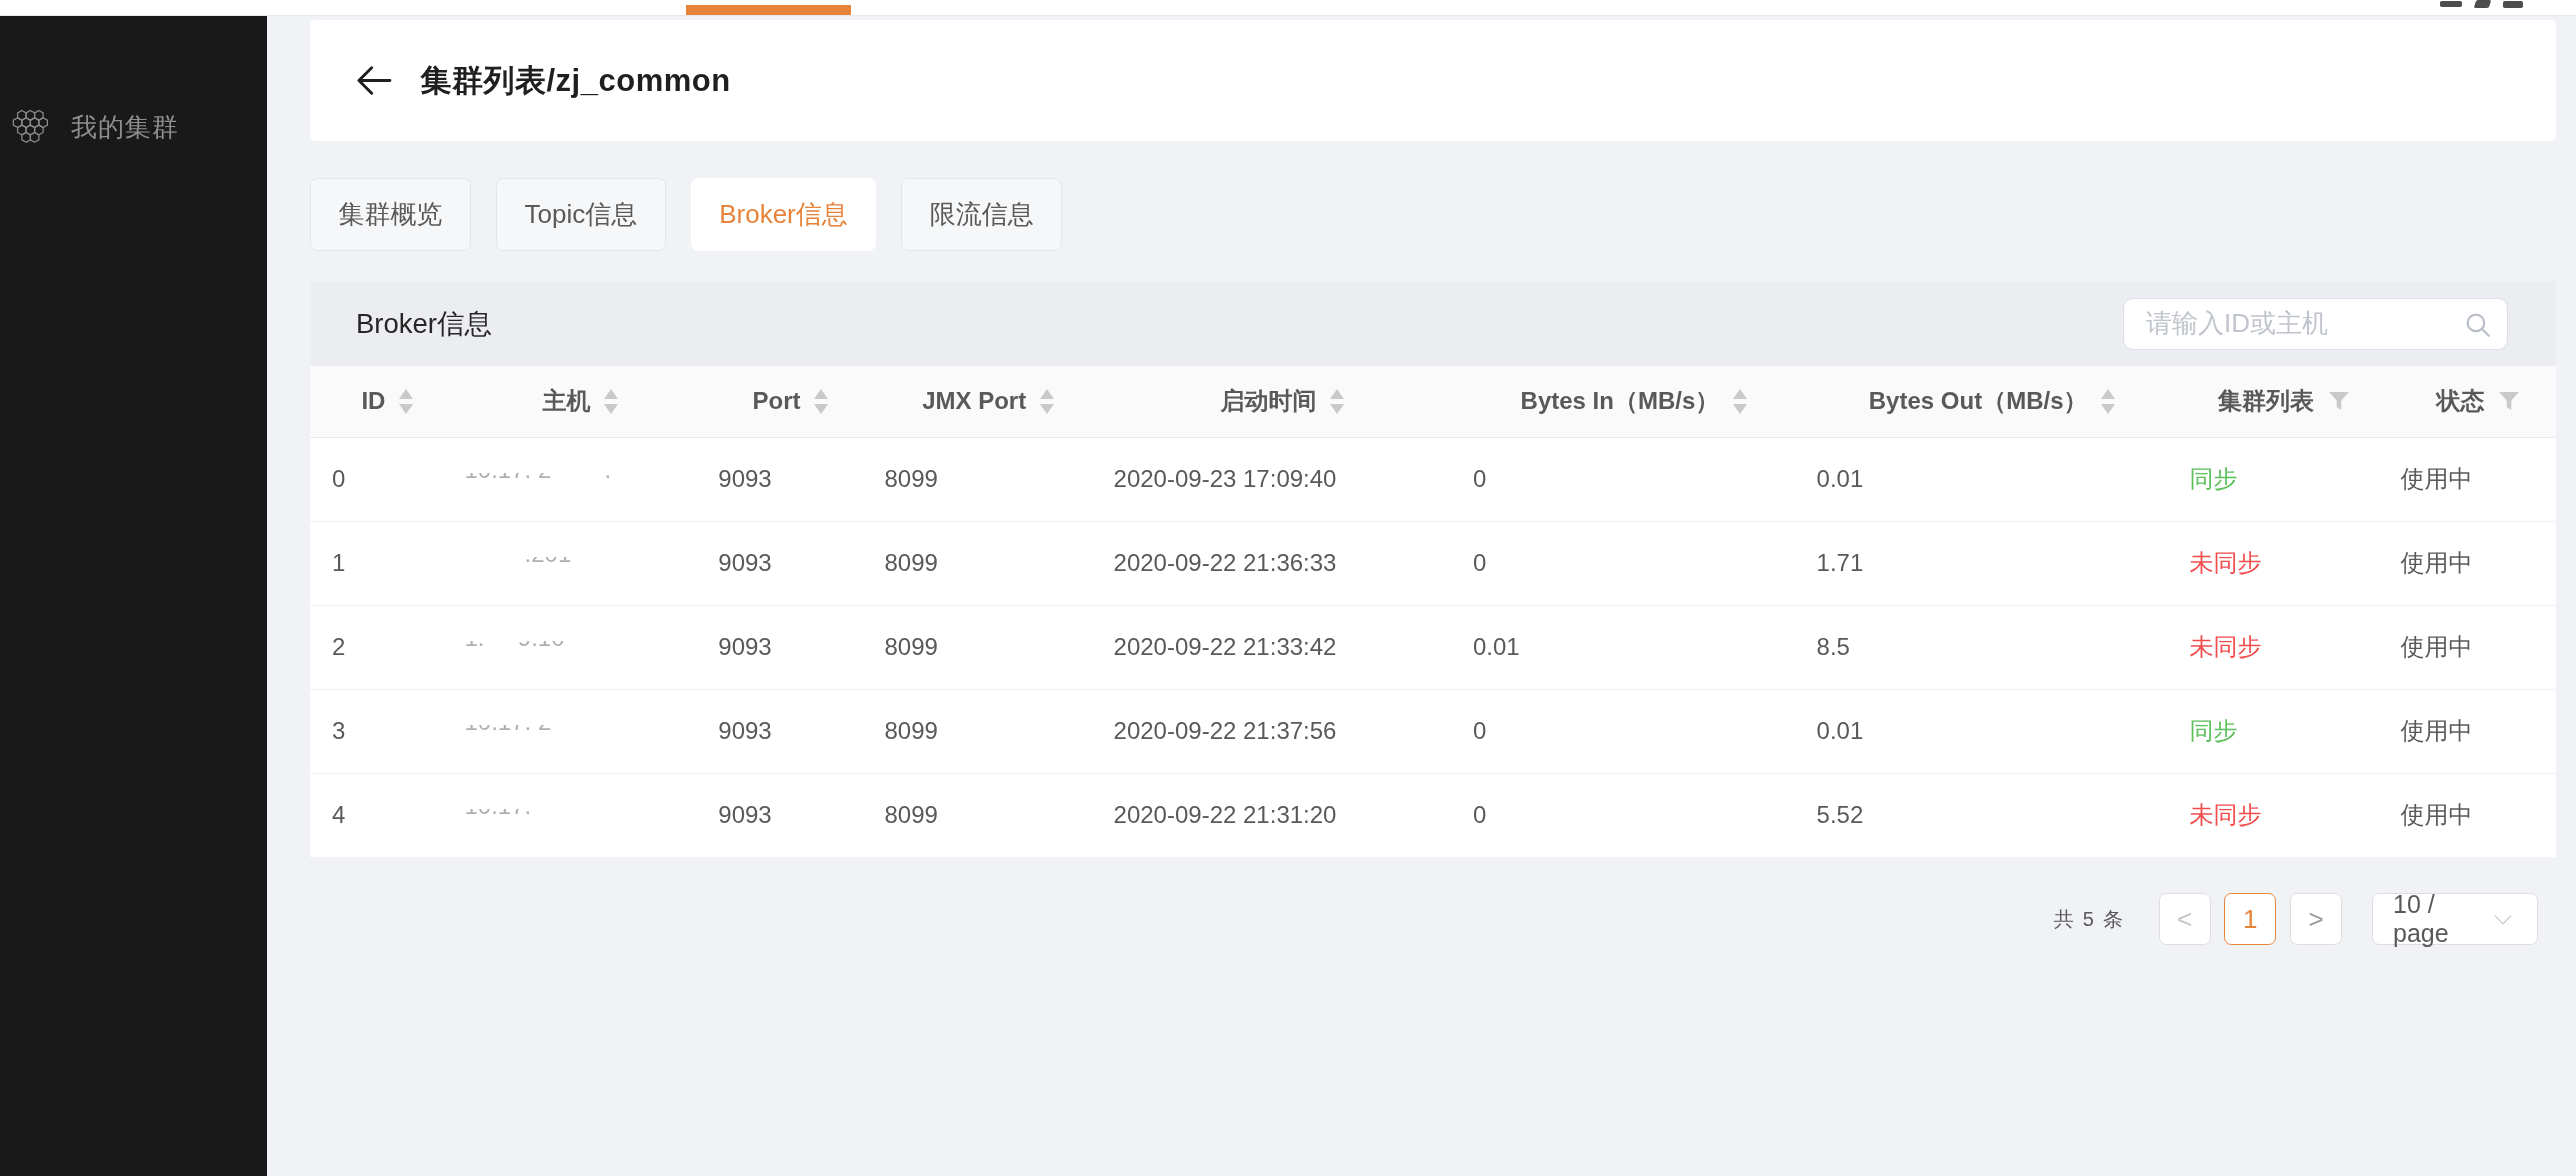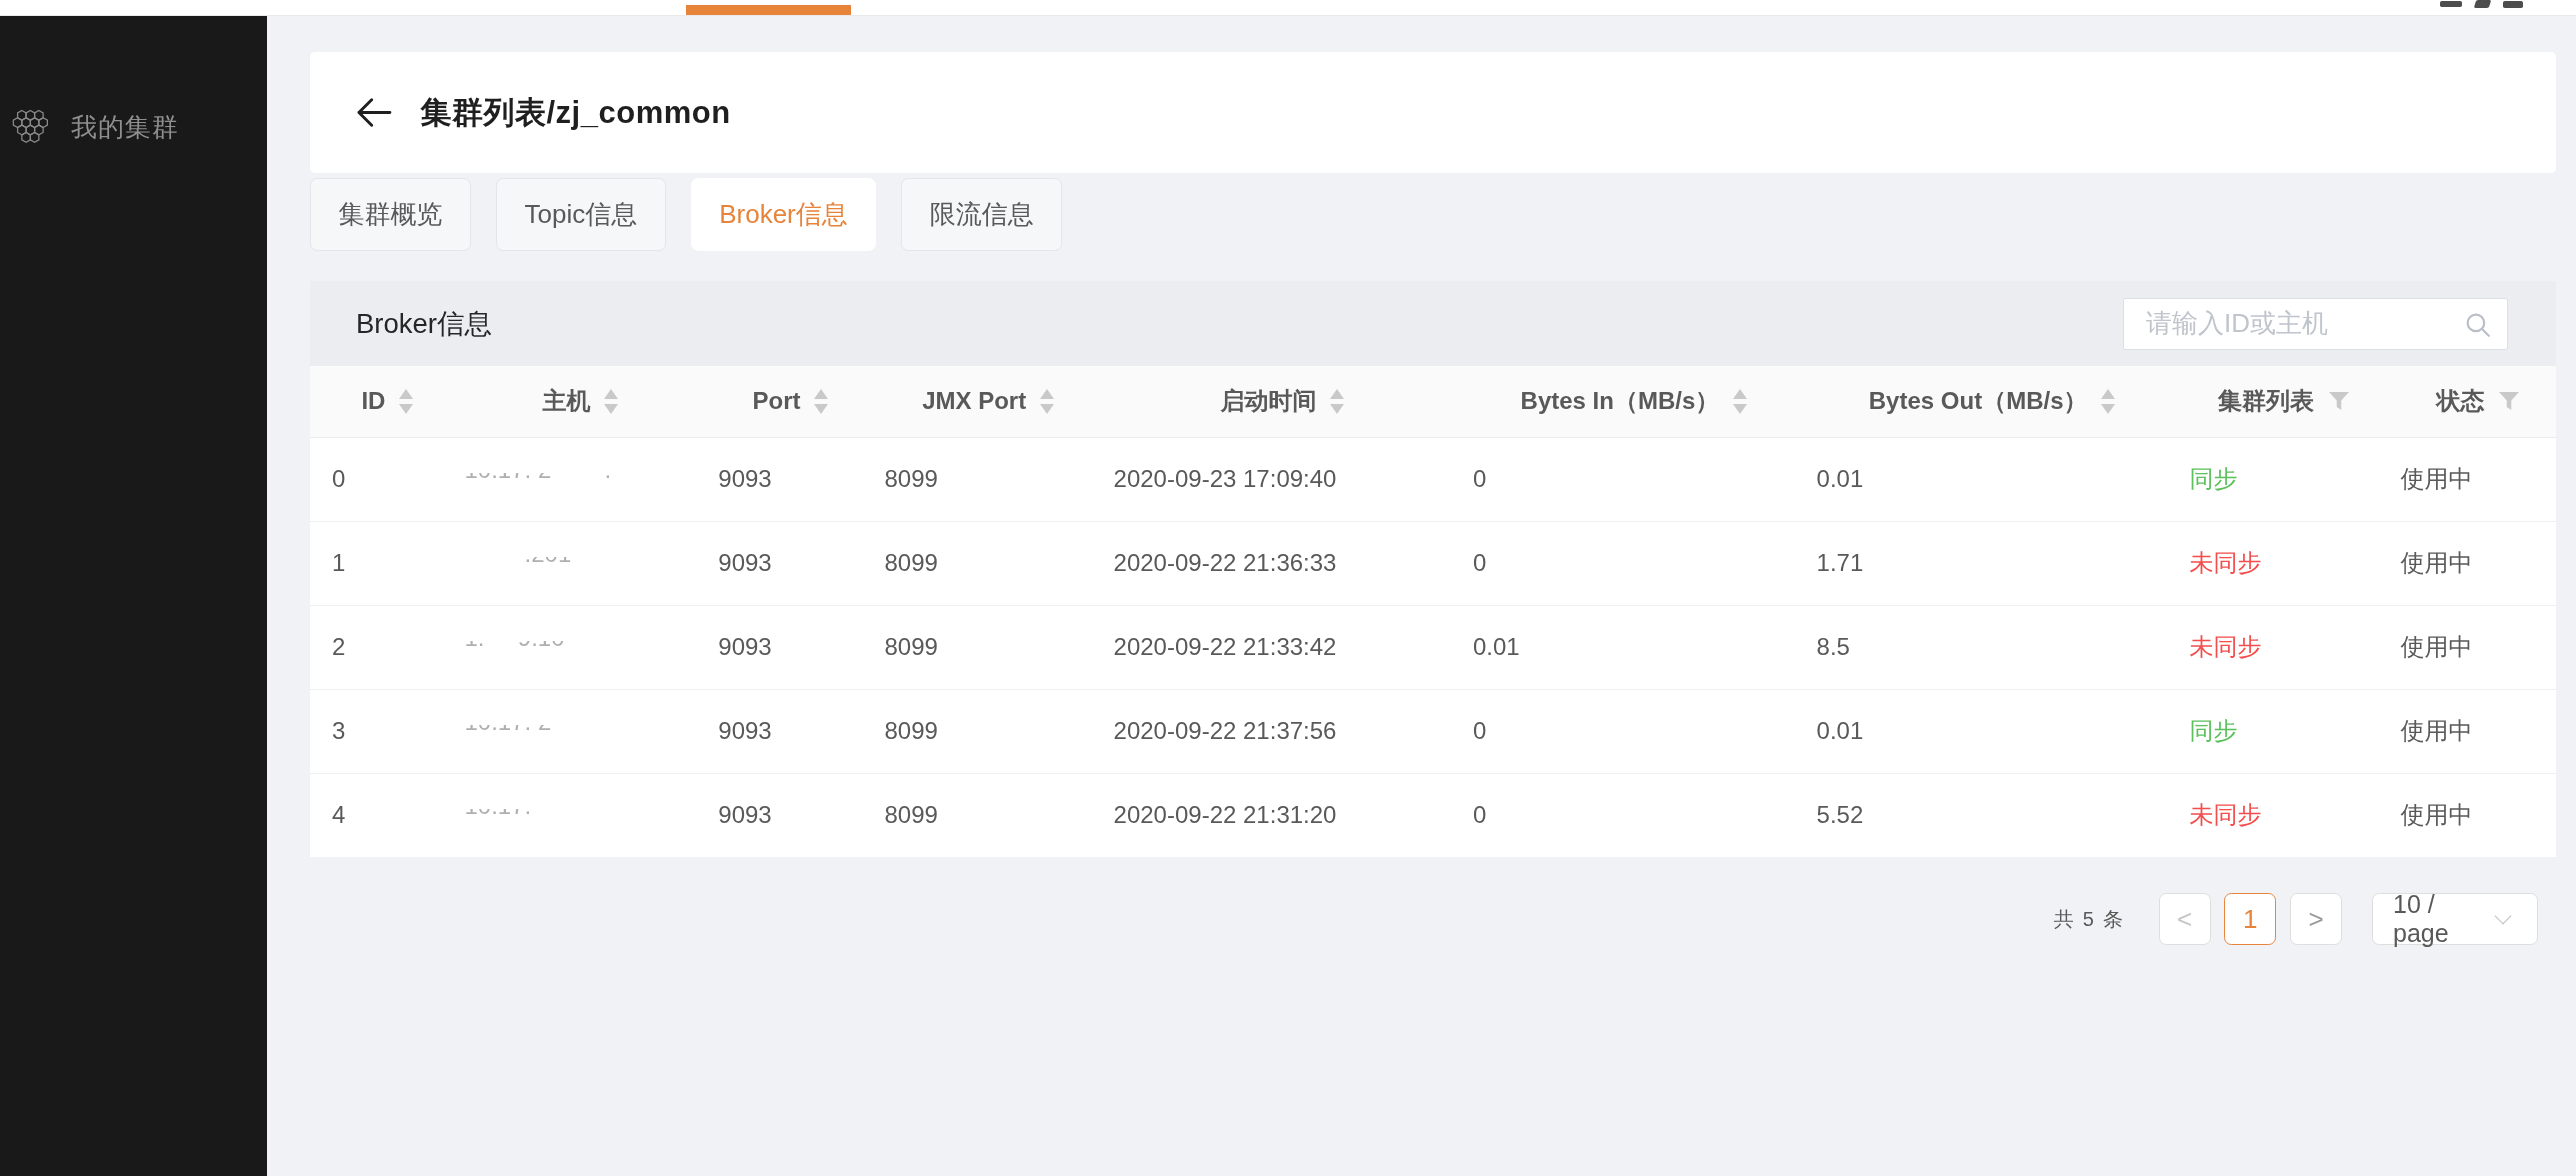--- a/index.html
+++ b/index.html
@@ -21,39 +21,39 @@
 
   
   .sidebar { position:absolute; left:0; top:15.6px; width:267px; height:1161px;
     background:#191919; z-index:20; }
   .sidebar-item { margin-top:79px; height:66px; display:flex; align-items:center;
     padding-left:11px; cursor:pointer; }
   .sidebar-item .icon-wrap { width:38px; height:38px; display:flex; align-items:center; justify-content:center; }
   .sidebar-item .label { margin-left:22px; font-size:26px; color:#8f8f8f; letter-spacing:0.9px; }
 
   
-  .header-card { position:absolute; left:310px; top:52px; width:2246px; height:121px;
+  .header-card { position:absolute; left:310px; top:20px; width:2246px; height:121px;
     background:#ffffff; border-radius:5px; display:flex; align-items:center; padding-left:43px; }
   .back-btn { width:40px; height:40px; display:flex; align-items:center; justify-content:center; cursor:pointer; }
   .page-title { margin-left:27.5px; font-size:31px; font-weight:bold; color:#1f1f1f; letter-spacing:0.5px; }
 
   
   .tabs { position:absolute; left:310px; top:178px; height:73px; display:flex; gap:25px; }
   .tab { height:73px; padding:0 27.5px; display:flex; align-items:center; justify-content:center;
     background:#f6f7f9; border:0.9px solid #e4e5e8; border-radius:7.3px;
     font-size:26px; color:#595959; cursor:pointer; }
   .tab.active { background:#ffffff; border-color:#ffffff; color:#e8833a; }
 
   
   .panel { position:absolute; left:310px; top:281px; width:2246px; }
   .panel-head { height:85px; background:#ebedf0; display:flex; align-items:center;
     justify-content:space-between; padding:0 48px 0 46px; }
   .panel-title { font-size:27.5px; font-weight:500; color:#262626; }
   .search-box { position:relative; width:385px; height:52px; }
-  .search-box input { width:100%; height:100%; border:0.9px solid #dcdfe6; border-radius:2px;
+  .search-box input { width:100%; height:100%; border:0.9px solid #dcdfe6; border-radius:10px;
     background:#ffffff; padding:0 85px 0 22px; font-size:26px; color:#595959; outline:none;
     font-family:"Liberation Sans","DejaVu Sans",sans-serif; }
   .search-box input::placeholder { color:#c0c4cc; }
   .search-icon { position:absolute; right:16.5px; top:13px; }
 
   table.grid { width:100%; border-collapse:collapse; table-layout:fixed; background:#ffffff; }
   table.grid th { height:71px; background:#fafafa; border-bottom:0.9px solid #ebebeb;
     font-weight:700; font-size:24px; color:#595959; text-align:center; padding-left:22px; white-space:nowrap; }
   table.grid td { height:84px; border-bottom:0.9px solid #f0f0f0; font-size:24px;
     color:#595959; padding-left:22px; white-space:nowrap; overflow:hidden; }

